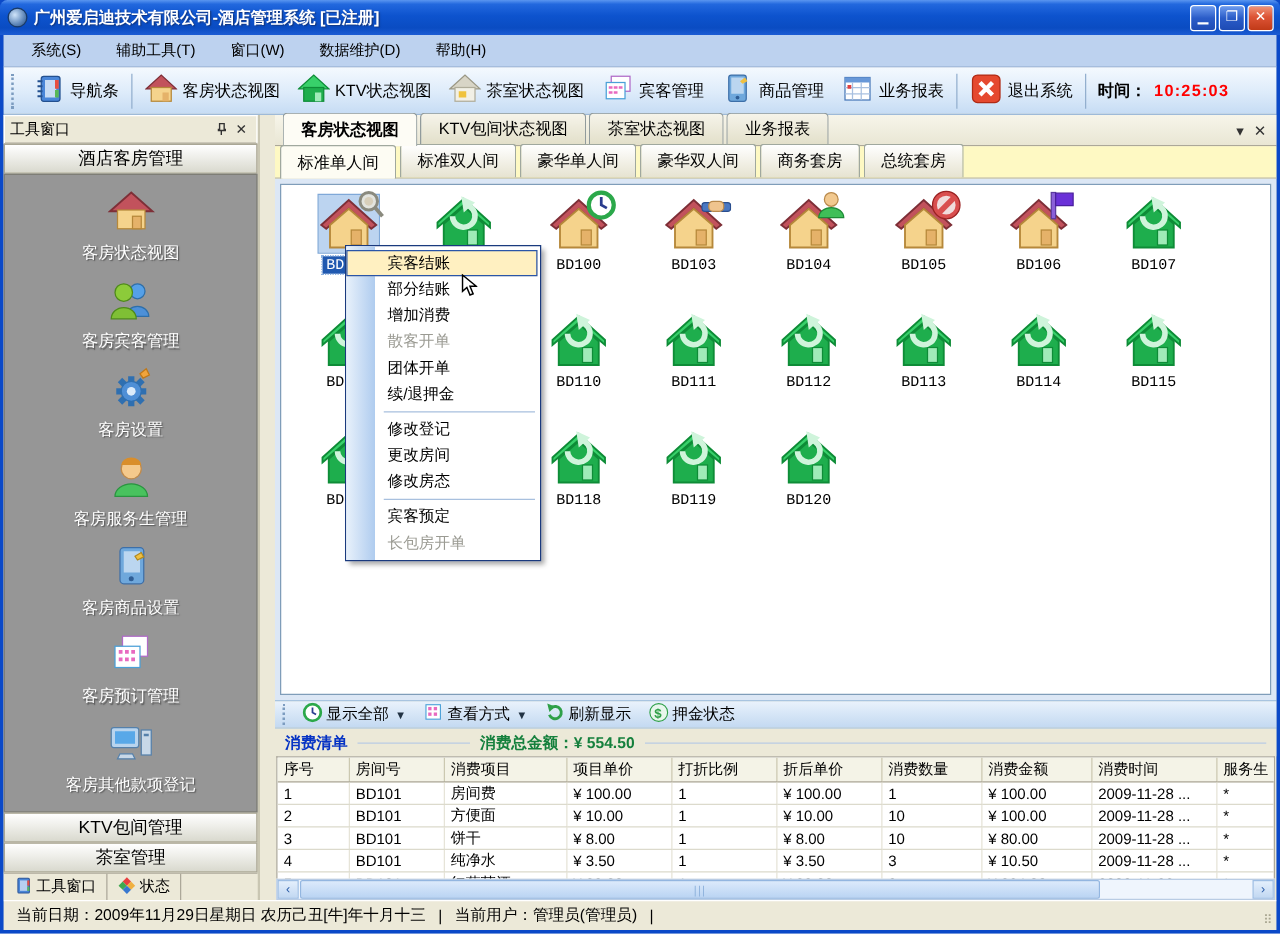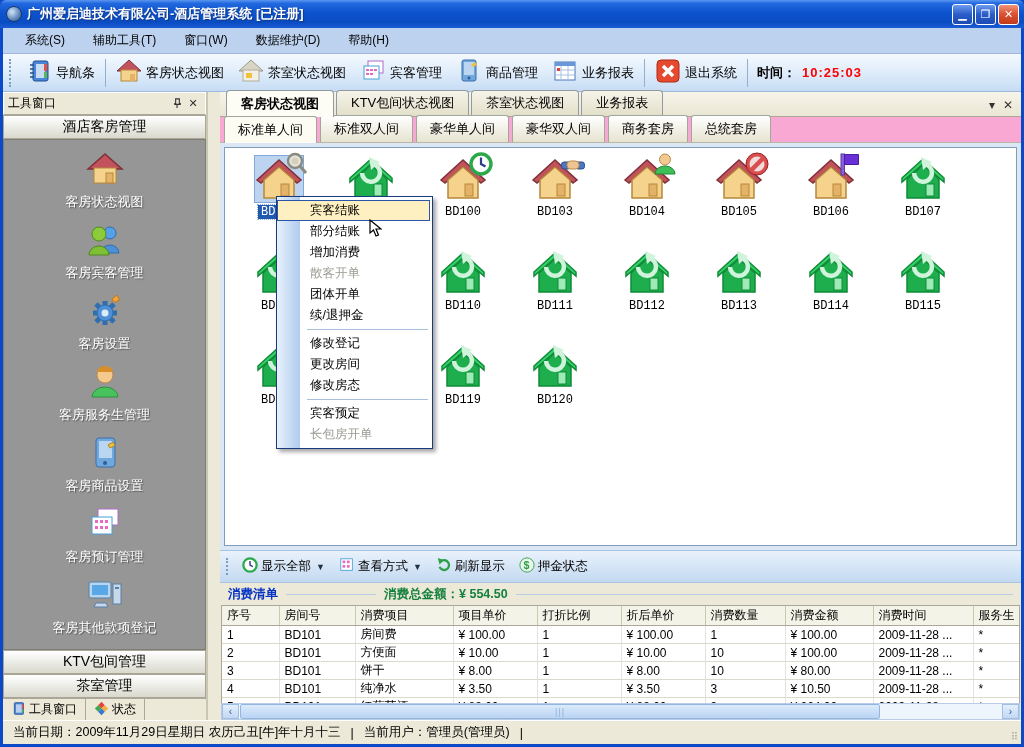--- a/index.html
+++ b/index.html
@@ -50,21 +50,21 @@
   .sbtab { display:flex; align-items:center; gap:3px; padding:0 8px; border-right:1px solid #ACA899; font-size:12px;}
   .sbtab svg{ width:15px; height:15px;}
   .sbtab.inactive { color:#000000; }
   
   #main { flex:1; display:flex; flex-direction:column; min-width:0; background:#ECE9D8;}
   #tabstrip { height:25px; display:flex; align-items:flex-end; background:linear-gradient(180deg,#F7F5EA,#E9E6D4); padding-left:6px; border-bottom:1px solid #ACA899;}
   .mtab { padding:3px 14px 4px; margin-right:2px; border:1px solid #919B9C; border-bottom:none;
     border-radius:4px 4px 0 0; background:linear-gradient(180deg,#F6F4EA,#E2DFC9); font-size:13px; }
   .mtab.active { background:#FDFCF5; font-weight:bold; position:relative; top:1px; padding-top:4px;}
   #tabstrip .right { margin-left:auto; display:flex; gap:8px; padding:0 8px 4px; color:#333; font-size:12px;}
-  #subtabs { height:26px; display:flex; align-items:flex-end; background:#f9a8d4; padding-left:4px; border-bottom:1px solid #B9B6A4;}
+  #subtabs { height:26px; display:flex; align-items:flex-end; background:#fef9c3; padding-left:4px; border-bottom:1px solid #B9B6A4;}
   .stab { padding:4px 13px; margin-right:3px; border:1px solid #A0A89E; border-bottom:none;
     border-radius:3px 3px 0 0; background:linear-gradient(180deg,#FFFFFF,#E6E3D0); font-size:13px;}
   .stab.active { background:#FDFCF3; position:relative; top:1px; }
   #panelwrap { flex:1; background:#DCE7F5; padding:4px; min-height:0; }
   #roompanel { position:relative; width:100%; height:100%; background:#fff; border:1px solid #7F9DB9; overflow:hidden; }
   #roomgrid { position:absolute; left:8px; top:6px; right:0; }
   .rrow { display:flex; height:94px; }
   .rcell { width:92px; display:flex; flex-direction:column; align-items:center; }
   .ricon { position:relative; width:48px; height:46px; margin-top:2px;}
   .ricon svg.h { width:48px; height:46px; display:block;}
@@ -77,21 +77,21 @@
   #ctxmenu { position:absolute; left:51px; top:48px; width:157px; background:#FFFFFF;
     border:1px solid #1A3A7E; box-shadow:3px 3px 4px rgba(0,0,0,.35); z-index:20; padding:3px 2px 3px 0;}
   #ctxmenu::before { content:""; position:absolute; left:0; top:0; bottom:0; width:23px;
     background:linear-gradient(90deg,#E8F1FB,#AFCCEF); }
   .cmi { position:relative; height:21px; line-height:21px; padding-left:33px; font-size:12.5px; white-space:nowrap; cursor:pointer;}
   .cmi.hl { background:#FFF0C1; outline:1px solid #2A55A8; outline-offset:-1px; }
   .cmi.dis { color:#9B9B93; }
   .csep { position:relative; height:1px; background:#A8C0DE; margin:3px 2px 3px 30px; }
   #cursorarrow { position:absolute; left:92px; top:22px; z-index:30;}
   
-  #viewbar { height:33px; background:linear-gradient(180deg,#E9F2FC,#C3D9F1); border-top:1px solid #A8C4E0;
+  #viewbar { height:23px; background:linear-gradient(180deg,#E9F2FC,#C3D9F1); border-top:1px solid #A8C4E0;
     border-bottom:1px solid #A8C4E0; display:flex; align-items:center; padding-left:2px; font-size:12.5px;}
   #viewbar .grip{ width:5px; height:17px; border-left:2px dotted #7C9CC0; margin:0 4px;}
   .vbtn { display:flex; align-items:center; gap:3px; padding:0 7px; height:21px;}
   .vbtn svg { width:16px; height:16px; }
   .vbtn .dd { font-size:9px; color:#234; margin-left:2px;}
   
   #listhdr { height:22px; background:#ECE9D8; display:flex; align-items:center; padding:0 8px; font-size:12.5px;}
   #listhdr .cap { color:#0633C4; font-weight:bold; white-space:nowrap;}
   #listhdr .rule { height:1px; background:#B9CCE4; flex:0 0 90px; margin:0 8px;}
   #listhdr .rule2 { height:1px; background:#B9CCE4; flex:1; margin-left:8px;}
@@ -158,20 +158,28 @@
           <span>导航条</span>
         </span>
         <span class="tsep"></span>
         <span class="tbtn">
           <span><svg viewBox="0 0 26 26">
               <polygon points="1,13 13,2 25,13" fill="#C2525C" stroke="#7E2F37"></polygon>
               <rect x="5" y="12" width="16" height="11" fill="#F5D38C" stroke="#B6883A"></rect>
               <rect x="14" y="16" width="5" height="7" fill="#E5B269"></rect>
             </svg></span>
           <span>客房状态视图</span>
+        </span>
+        <span class="tbtn">
+          <span><svg viewBox="0 0 26 26">
+              <polygon points="1,13 13,2 25,13" fill="#38D06A" stroke="#0E8C37"></polygon>
+              <rect x="5" y="12" width="16" height="11" fill="#1EAE4D" stroke="#0E8C37"></rect>
+              <rect x="14" y="16" width="5" height="7" fill="#9FEBB8"></rect>
+            </svg></span>
+          <span>KTV状态视图</span>
         </span>
         <span class="tbtn">
           <span><svg viewBox="0 0 26 26">
               <polygon points="1,13 13,2 25,13" fill="#D8D5C6" stroke="#9A9784"></polygon>
               <rect x="5" y="12" width="16" height="11" fill="#F2F0E6" stroke="#B0AD9A"></rect>
               <rect x="8" y="15" width="6" height="5" fill="#F0C23C"></rect>
             </svg></span>
           <span>茶室状态视图</span>
         </span>
         <span class="tbtn">
@@ -593,20 +601,32 @@
                     <div class="ricon">
                       <svg class="h" viewBox="0 0 48 46">
                         <polygon points="3,22 24,3 45,22 45,26 24,8 3,26" fill="#38D06A" stroke="#0E8C37" stroke-width="1.5"></polygon>
                         <polygon points="8,23 24,9 40,23 40,42 8,42" fill="#1EAE4D" stroke="#0E8C37" stroke-width="1.5"></polygon>
                         <rect x="27" y="28" width="8" height="12" fill="#9FEBB8" stroke="#0E8C37"></rect>
                         <path d="M15 17 a9 9 0 1 0 11 -9" fill="none" stroke="#CFF4DB" stroke-width="4.5"></path>
                         <polygon points="22,1 33,6 24,14" fill="#CFF4DB"></polygon>
                       </svg>
                     </div>
                     <div class="rlabel">BD117</div>
+                  </div>
+                  <div class="rcell">
+                    <div class="ricon">
+                      <svg class="h" viewBox="0 0 48 46">
+                        <polygon points="3,22 24,3 45,22 45,26 24,8 3,26" fill="#38D06A" stroke="#0E8C37" stroke-width="1.5"></polygon>
+                        <polygon points="8,23 24,9 40,23 40,42 8,42" fill="#1EAE4D" stroke="#0E8C37" stroke-width="1.5"></polygon>
+                        <rect x="27" y="28" width="8" height="12" fill="#9FEBB8" stroke="#0E8C37"></rect>
+                        <path d="M15 17 a9 9 0 1 0 11 -9" fill="none" stroke="#CFF4DB" stroke-width="4.5"></path>
+                        <polygon points="22,1 33,6 24,14" fill="#CFF4DB"></polygon>
+                      </svg>
+                    </div>
+                    <div class="rlabel">BD118</div>
                   </div>
                   <div class="rcell">
                     <div class="ricon">
                       <svg class="h" viewBox="0 0 48 46">
                         <polygon points="3,22 24,3 45,22 45,26 24,8 3,26" fill="#38D06A" stroke="#0E8C37" stroke-width="1.5"></polygon>
                         <polygon points="8,23 24,9 40,23 40,42 8,42" fill="#1EAE4D" stroke="#0E8C37" stroke-width="1.5"></polygon>
                         <rect x="27" y="28" width="8" height="12" fill="#9FEBB8" stroke="#0E8C37"></rect>
                         <path d="M15 17 a9 9 0 1 0 11 -9" fill="none" stroke="#CFF4DB" stroke-width="4.5"></path>
                         <polygon points="22,1 33,6 24,14" fill="#CFF4DB"></polygon>
                       </svg>

